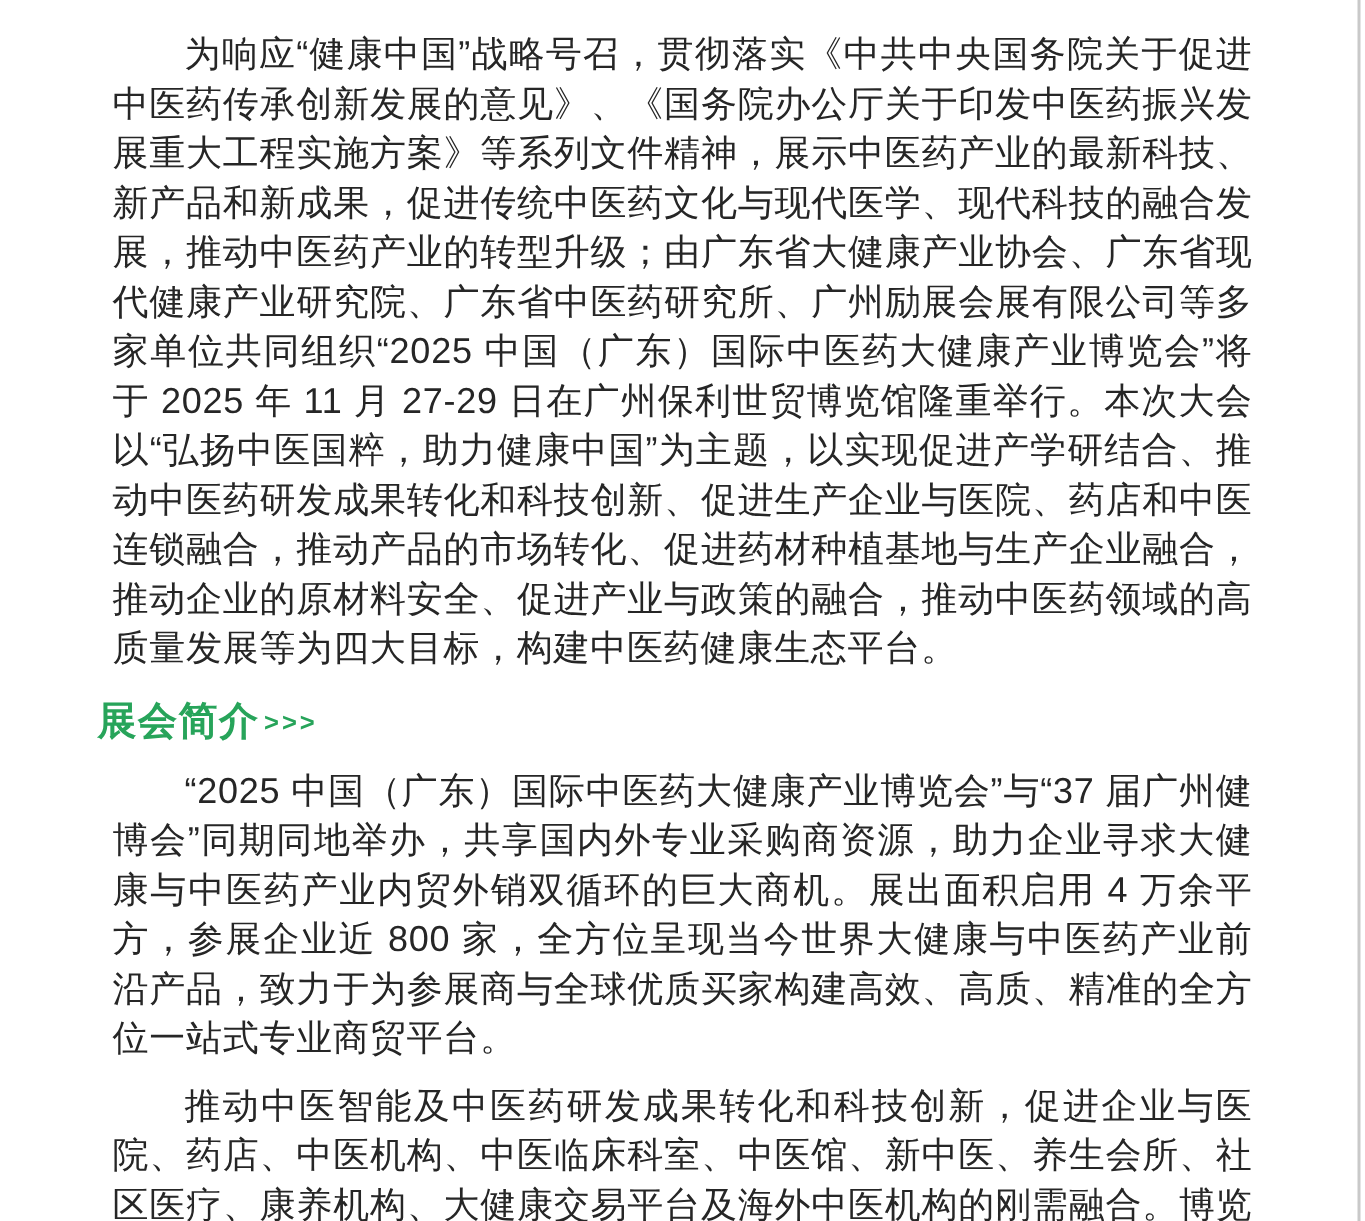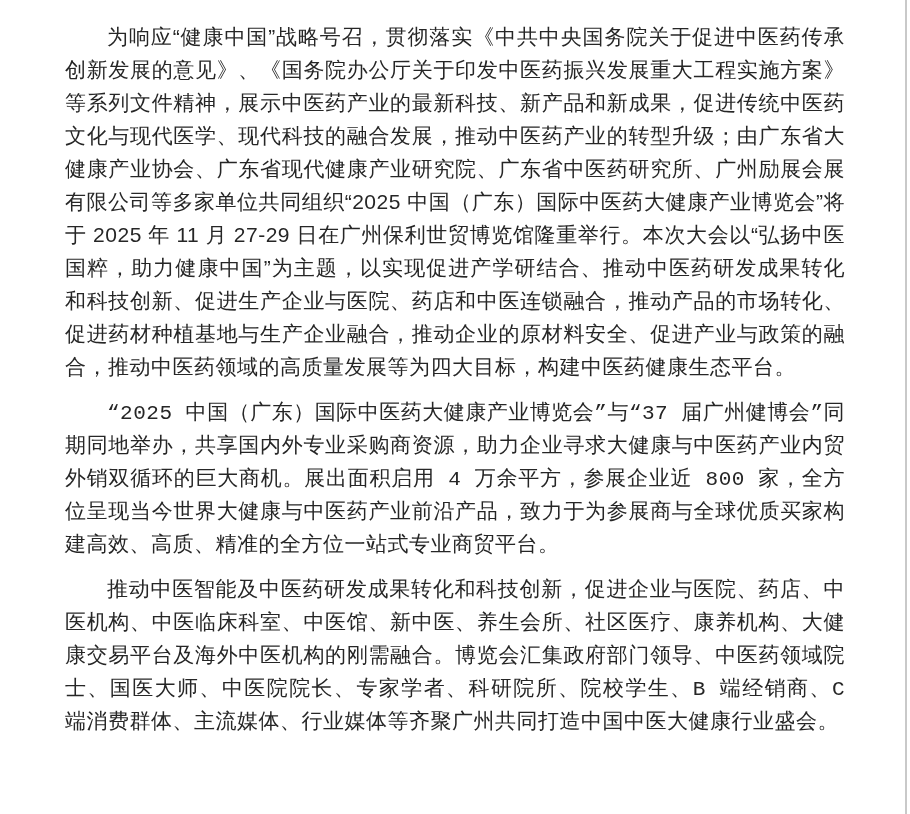--- a/index.html
+++ b/index.html
@@ -34,54 +34,56 @@
     white-space:nowrap;
   }
   .heading .arrows{
     font-size:17px;
     font-weight:bold;
     letter-spacing:2px;
     margin-left:3px;
     vertical-align:2px;
   }
   .body-para{
-    margin:0;
+    margin:10px;
     margin-top:14px;
     color:var(--body-text);
-    font-size:21px;
+    font-size:24px;
     line-height:33px;
     letter-spacing:0.5px;
     text-align:justify;
     text-indent:2em;
   }
   section.intro-section{
     margin-top:14px;
   }
   section.intro-section .body-para{
     margin-top:12px;
-    font-family:Liberation Mono, monospace;
   }
   .page-edge-line{
     position:absolute;
     top:0;
     right:3px;
     width:2px;
     height:814px;
     background:var(--edge-line);
   }
 </style>
 </head>
 <body>
 
 <div class="page">
 
   <section class="theme-section">
     <p class="body-para">为响应“健康中国”战略号召，贯彻落实《中共中央国务院关于促进中医药传承创新发展的意见》、《国务院办公厅关于印发中医药振兴发展重大工程实施方案》等系列文件精神，展示中医药产业的最新科技、新产品和新成果，促进传统中医药文化与现代医学、现代科技的融合发展，推动中医药产业的转型升级；由广东省大健康产业协会、广东省现代健康产业研究院、广东省中医药研究所、广州励展会展有限公司等多家单位共同组织“2025 中国（广东）国际中医药大健康产业博览会”将于 2025 年 11 月 27-29 日在广州保利世贸博览馆隆重举行。本次大会以“弘扬中医国粹，助力健康中国”为主题，以实现促进产学研结合、推动中医药研发成果转化和科技创新、促进生产企业与医院、药店和中医连锁融合，推动产品的市场转化、促进药材种植基地与生产企业融合，推动企业的原材料安全、促进产业与政策的融合，推动中医药领域的高质量发展等为四大目标，构建中医药健康生态平台。</p>
   </section>
 
   <section class="intro-section">
+    <div class="heading">
+      <span>展会简介</span><span class="arrows">&gt;&gt;&gt;</span>
+    </div>
     <p class="body-para">“2025 中国（广东）国际中医药大健康产业博览会”与“37 届广州健博会”同期同地举办，共享国内外专业采购商资源，助力企业寻求大健康与中医药产业内贸外销双循环的巨大商机。展出面积启用 4 万余平方，参展企业近 800 家，全方位呈现当今世界大健康与中医药产业前沿产品，致力于为参展商与全球优质买家构建高效、高质、精准的全方位一站式专业商贸平台。</p>
     <p class="body-para">推动中医智能及中医药研发成果转化和科技创新，促进企业与医院、药店、中医机构、中医临床科室、中医馆、新中医、养生会所、社区医疗、康养机构、大健康交易平台及海外中医机构的刚需融合。博览会汇集政府部门领导、中医药领域院士、国医大师、中医院院长、专家学者、科研院所、院校学生、B 端经销商、C 端消费群体、主流媒体、行业媒体等齐聚广州共同打造中国中医大健康行业盛会。</p>
   </section>
 
 </div>
 
 <div class="page-edge-line"></div>
 
 </body></html>

